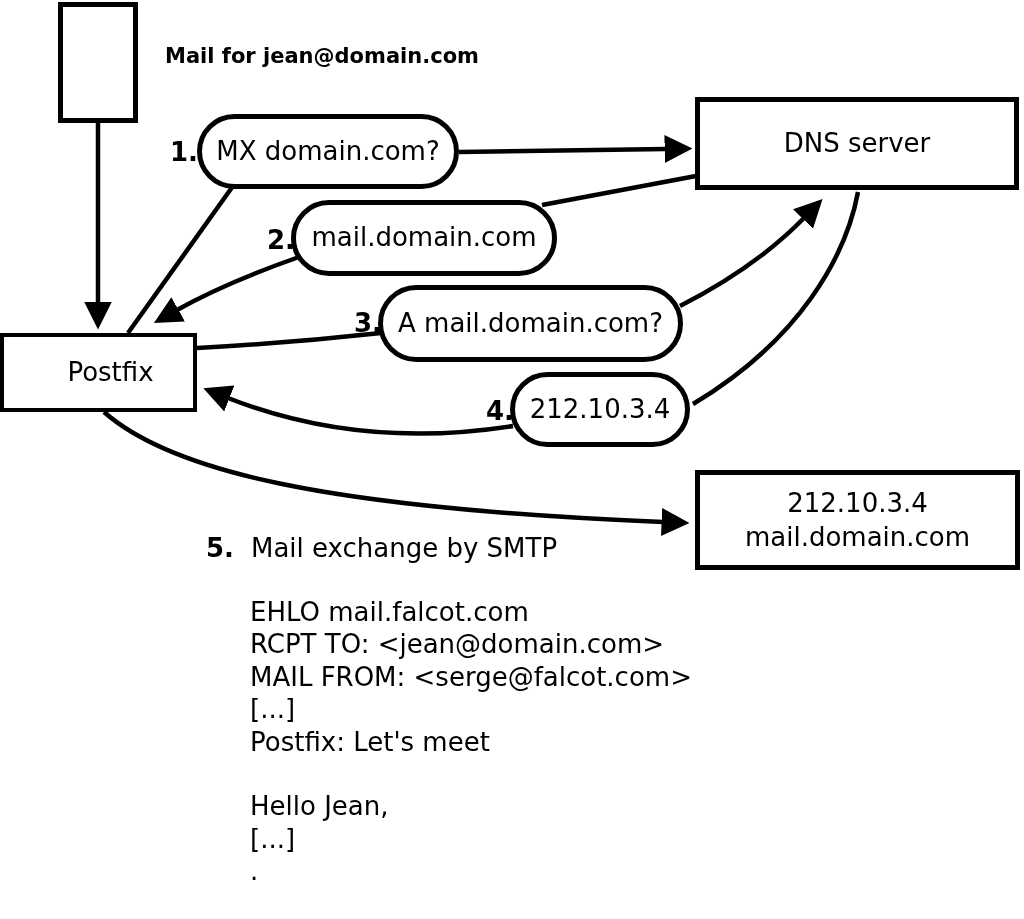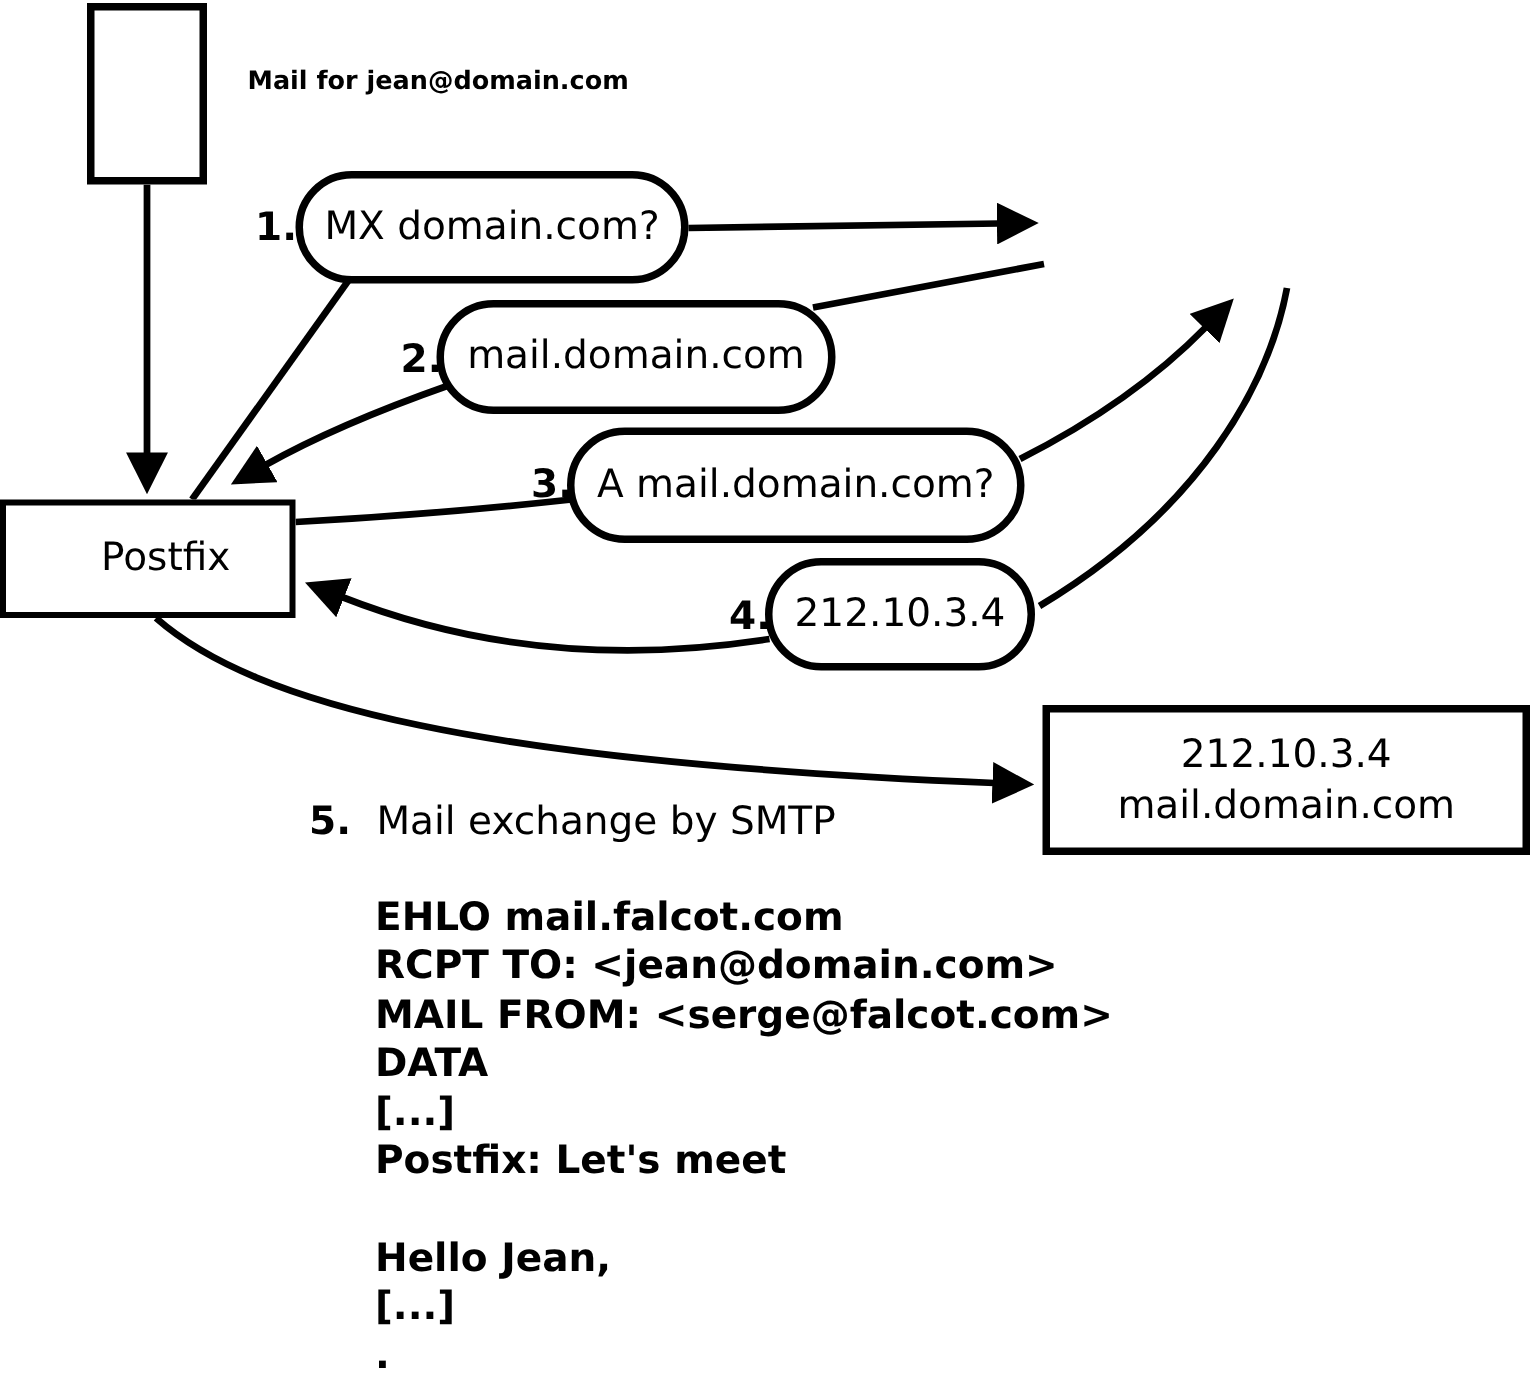--- a/index.html
+++ b/index.html
@@ -28,32 +28,31 @@
     text-align:right;
     width:62px;
   }
   .doc{
     position:absolute;
     background:#ffffff;border:5px solid #000000;
     box-sizing:border-box;
   }
   .title{
     position:absolute;
-    font-size:17px;font-weight:bold;white-space:nowrap;
+    font-size:21px;font-weight:bold;white-space:nowrap;
   }
   .step5{
     position:absolute;
     display:flex;align-items:baseline;
     font-size:26px;white-space:nowrap;
   }
   .step5 .n{font-weight:bold;margin-right:17px;}
   .smtp{
     position:absolute;
     font-size:26px;
-    font-weight:bold;
   }
   .smtp div{
     height:32.4px;line-height:32.4px;
     white-space:pre;min-width:10px;
   }
   .dest-line{height:34px;line-height:34px;}
 </style>
 </head>
 <body>
 
@@ -76,20 +75,21 @@
       <path d="M858,192 C846,256 800,340 693,404"></path>
       <path d="M513,426 Q360,450 228,398" marker-end="url(#arrow)"></path>
       <path d="M104,412 C170,470 320,508 663,522" marker-end="url(#arrow)"></path>
     </g>
   </svg>
 
   <div class="doc" style="left:58px;top:2px;width:80px;height:121px;"></div>
 
   <div class="title" style="left:165px;top:44px;">Mail for jean@domain.com</div>
 
+  <div class="node" style="left:695px;top:97px;width:324px;height:93px;">DNS server</div>
 
   <div class="node" style="left:0px;top:333px;width:197px;height:79px;border-width:4px;padding-left:24px;">Postfix</div>
 
   <div class="node" style="left:695px;top:470px;width:325px;height:100px;flex-direction:column;">
     <div class="dest-line">212.10.3.4</div>
     <div class="dest-line">mail.domain.com</div>
   </div>
 
   <div class="num" style="left:136px;top:137px;">1.</div>
   <div class="node pill" style="left:197px;top:114px;width:262px;height:75px;">MX domain.com?</div>
@@ -105,21 +105,20 @@
 
   <div class="step5" style="left:206px;top:533px;">
     <span class="n">5.</span>
     <span>Mail exchange by SMTP</span>
   </div>
 
   <div class="smtp" style="left:250px;top:596px;">
     <div>EHLO mail.falcot.com</div>
     <div>RCPT TO: &lt;jean@domain.com&gt;</div>
     <div>MAIL FROM: &lt;serge@falcot.com&gt;</div>
-    <div>DATA</div>
     <div>[...]</div>
     <div>Postfix: Let's meet</div>
     <div></div>
     <div>Hello Jean,</div>
     <div>[...]</div>
     <div>.</div>
   </div>
 
 </div>
 

